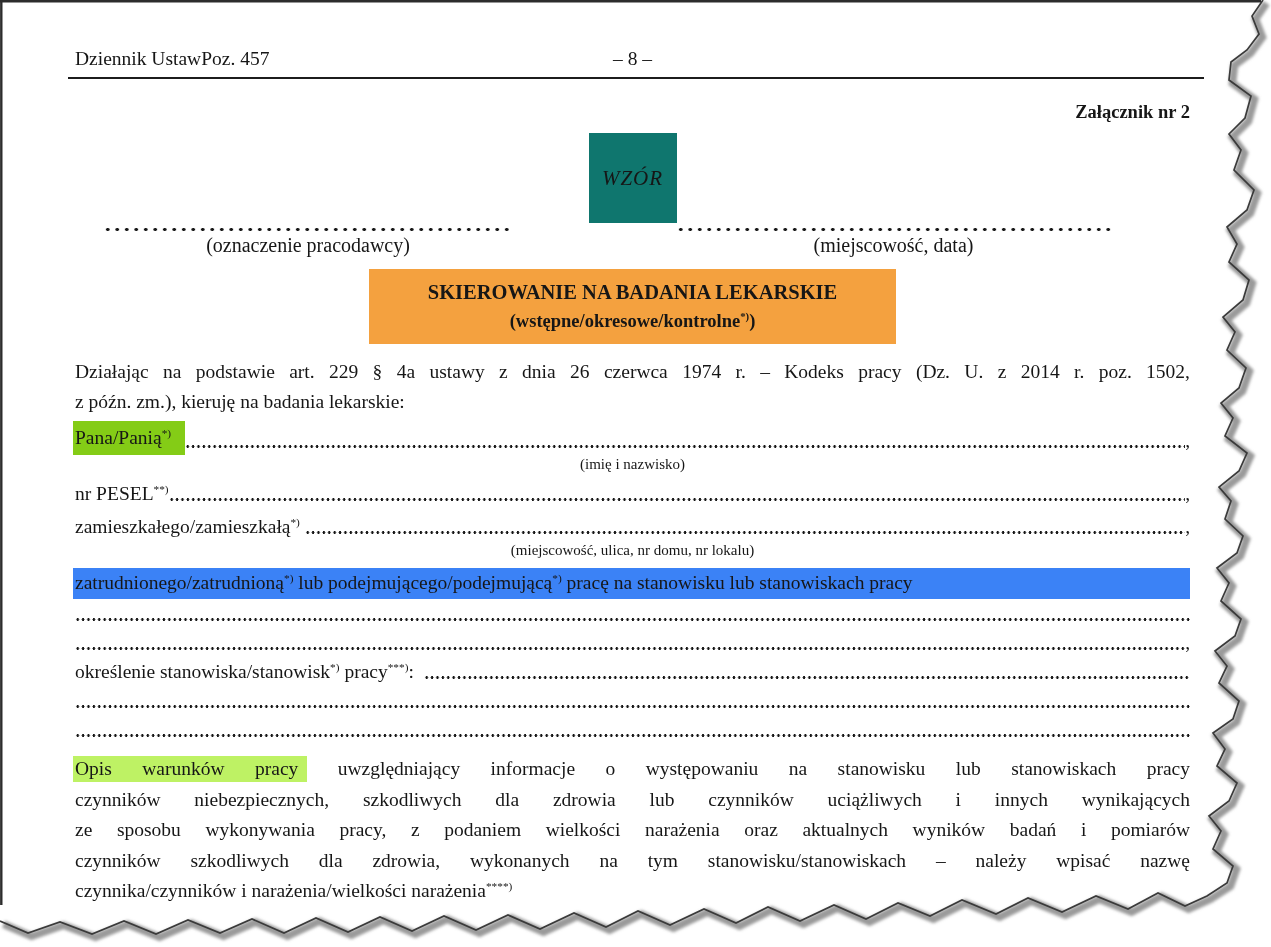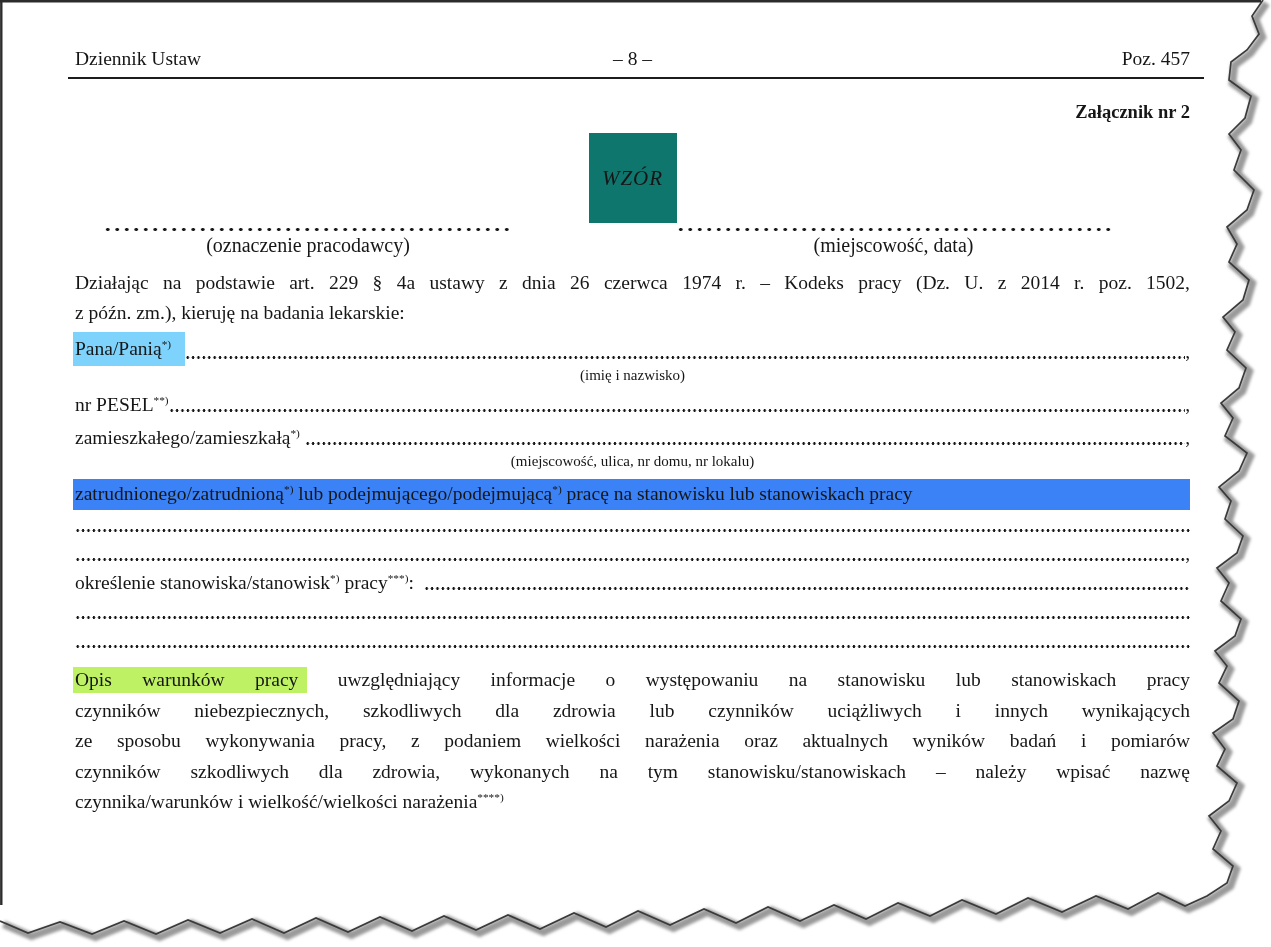--- a/index.html
+++ b/index.html
@@ -2,21 +2,21 @@
 <html><head>
 <meta charset="utf-8">
 <style>
   html,body{margin:0;padding:0;background:#fff;}
   .page{
     position:relative;width:1271px;height:947px;background:#ffffff;overflow:hidden;
     font-family:"Liberation Serif","DejaVu Serif",serif;color:#161616;
   }
   .content{position:relative;padding:46px 81px 0 75px;z-index:1;}
   
-  .hdr-row{display:flex;justify-content:space-between;align-items:baseline;font-size:19.5px;line-height:26px;}
+  .hdr-row{display:flex;justify-content:flex-start;align-items:baseline;font-size:19.5px;line-height:26px;}
   .hdr-center{position:absolute;left:0;right:0;text-align:center;}
   .hdr-rule{border-bottom:2.6px solid #1c1c1c;margin:5px -14px 0 -7px;}
   .attachment{margin-top:21px;text-align:right;font-weight:bold;font-size:18.5px;line-height:24px;}
   
   .wzor{width:88px;height:90px;margin:9px auto 2px;background:#0f766e;display:flex;align-items:center;justify-content:center;}
   .wzor span{font-style:italic;font-size:21px;letter-spacing:1px;}
   
   .topfields{display:flex;margin-top:2px;}
   .tf{display:flex;flex-direction:column;}
   .tf-left{margin-left:28px;width:410px;}
@@ -30,21 +30,21 @@
   sup{font-size:0.58em;line-height:0;vertical-align:super;}
   
   .intro{margin:13px 0 0;font-size:19.5px;}
   .jline{line-height:30px;text-align:justify;text-align-last:justify;white-space:normal;}
   .lline{line-height:30px;text-align:left;}
   
   .frow{display:flex;align-items:flex-end;min-height:29px;font-size:19.5px;line-height:29px;}
   .dotfill{flex:1;height:7px;align-self:flex-end;margin-bottom:5px;background-image:radial-gradient(circle,#161616 1.15px,rgba(0,0,0,0) 1.55px);background-size:5.4px 7px;background-repeat:repeat-x;}
   .tail{line-height:29px;}
   .caprow{text-align:center;font-size:15px;line-height:19px;height:19px;margin-bottom:5px;}
-  .hl-name{background:#7dd3fc;padding:2px 14px 3px 2px;margin-left:-2px;}
+  .hl-name{background:#84cc16;padding:2px 14px 3px 2px;margin-left:-2px;}
   .hl-band{display:block;background:#3b82f6;padding:1px 0 3px 2px;margin:8px 0 0 -2px;font-size:19.5px;line-height:27px;}
   .gap4{margin-top:4px;}
   
   .desc{margin:10px 0 0;font-size:19.5px;}
   .desc .jline,.desc .lline{line-height:30.5px;}
   .hl-yellow{background:#bef264;padding:2px 9px 3px 2px;margin-left:-2px;}
   
   .tear-svg{position:absolute;left:0;top:0;z-index:10;pointer-events:none;}
 </style>
 </head>
@@ -70,20 +70,26 @@
       <div class="tf tf-left">
         <div class="dots-wide"></div>
         <div class="cap">(oznaczenie pracodawcy)</div>
       </div>
       <div class="tf tf-right">
         <div class="dots-wide"></div>
         <div class="cap">(miejscowość, data)</div>
       </div>
     </div>
 
+    <div class="title-box">
+      <div class="t1">SKIEROWANIE NA BADANIA LEKARSKIE</div>
+      <div class="t2">
+        <span>(wstępne/okresowe/kontrolne</span><sup>*)</sup><span>)</span>
+      </div>
+    </div>
 
     <div class="intro">
       <div class="jline">Działając na podstawie art. 229 § 4a ustawy z dnia 26 czerwca 1974 r. – Kodeks pracy (Dz. U. z 2014 r. poz. 1502,</div>
       <div class="lline">z późn. zm.), kieruję na badania lekarskie:</div>
     </div>
 
     <div class="frow gap4">
       <span class="hl-name"><span>Pana/Panią</span><sup>*)</sup></span>
       <span class="dotfill"></span>
       <span class="tail">,</span>
@@ -128,21 +134,21 @@
       </div>
 
     <div class="desc">
       <div class="jline">
         <span class="hl-yellow">Opis warunków pracy</span><span> uwzględniający informacje o występowaniu na stanowisku lub stanowiskach pracy</span>
       </div>
       <div class="jline">czynników niebezpiecznych, szkodliwych dla zdrowia lub czynników uciążliwych i innych wynikających</div>
       <div class="jline">ze sposobu wykonywania pracy, z podaniem wielkości narażenia oraz aktualnych wyników badań i pomiarów</div>
       <div class="jline">czynników szkodliwych dla zdrowia, wykonanych na tym stanowisku/stanowiskach – należy wpisać nazwę</div>
       <div class="lline">
-        <span>czynnika/warunków i wielkość/wielkości narażenia</span><sup>****)</sup>
+        <span>czynnika/czynników i narażenia/wielkości narażenia</span><sup>****)</sup>
       </div>
     </div>
 
   </div>
 
   <svg class="tear-svg" width="1271" height="947" viewBox="0 0 1271 947">
     <defs>
       <path id="tearpath" d="M1263,0 L1252,16 L1259,34 L1247,50 L1231,62 L1229,80 L1251,96 L1245,118 L1229,134 L1241,150 L1234,170 L1254,190 L1247,210 L1227,227 L1237,244 L1229,262 L1249,280 L1243,300 L1223,317 L1235,332 L1227,350 L1246,368 L1239,388 L1221,403 L1233,418 L1225,436 L1247,453 L1239,471 L1219,487 L1231,501 L1225,519 L1243,536 L1237,553 L1217,568 L1229,583 L1221,601 L1241,619 L1235,636 L1215,651 L1227,666 L1219,683 L1239,701 L1233,719 L1213,733 L1225,749 L1217,766 L1237,783 L1229,801 L1209,816 L1221,831 L1213,849 L1233,866 L1227,883 L1207,896 L1185,906 L1158,893 L1128,909 L1096,896 L1062,912 L1028,898 L996,914 L962,900 L930,916 L898,903 L866,919 L834,905 L800,921 L768,907 L736,923 L704,909 L670,925 L638,911 L606,927 L574,913 L540,929 L508,915 L476,930 L444,916 L412,931 L380,917 L348,932 L316,918 L284,933 L252,919 L220,933 L188,920 L156,934 L124,921 L92,934 L60,922 L28,933 L0,921"></path>
       <filter id="tearblur" x="-20%" y="-20%" width="140%" height="140%">
           <feGaussianBlur stdDeviation="1.7"></feGaussianBlur>

